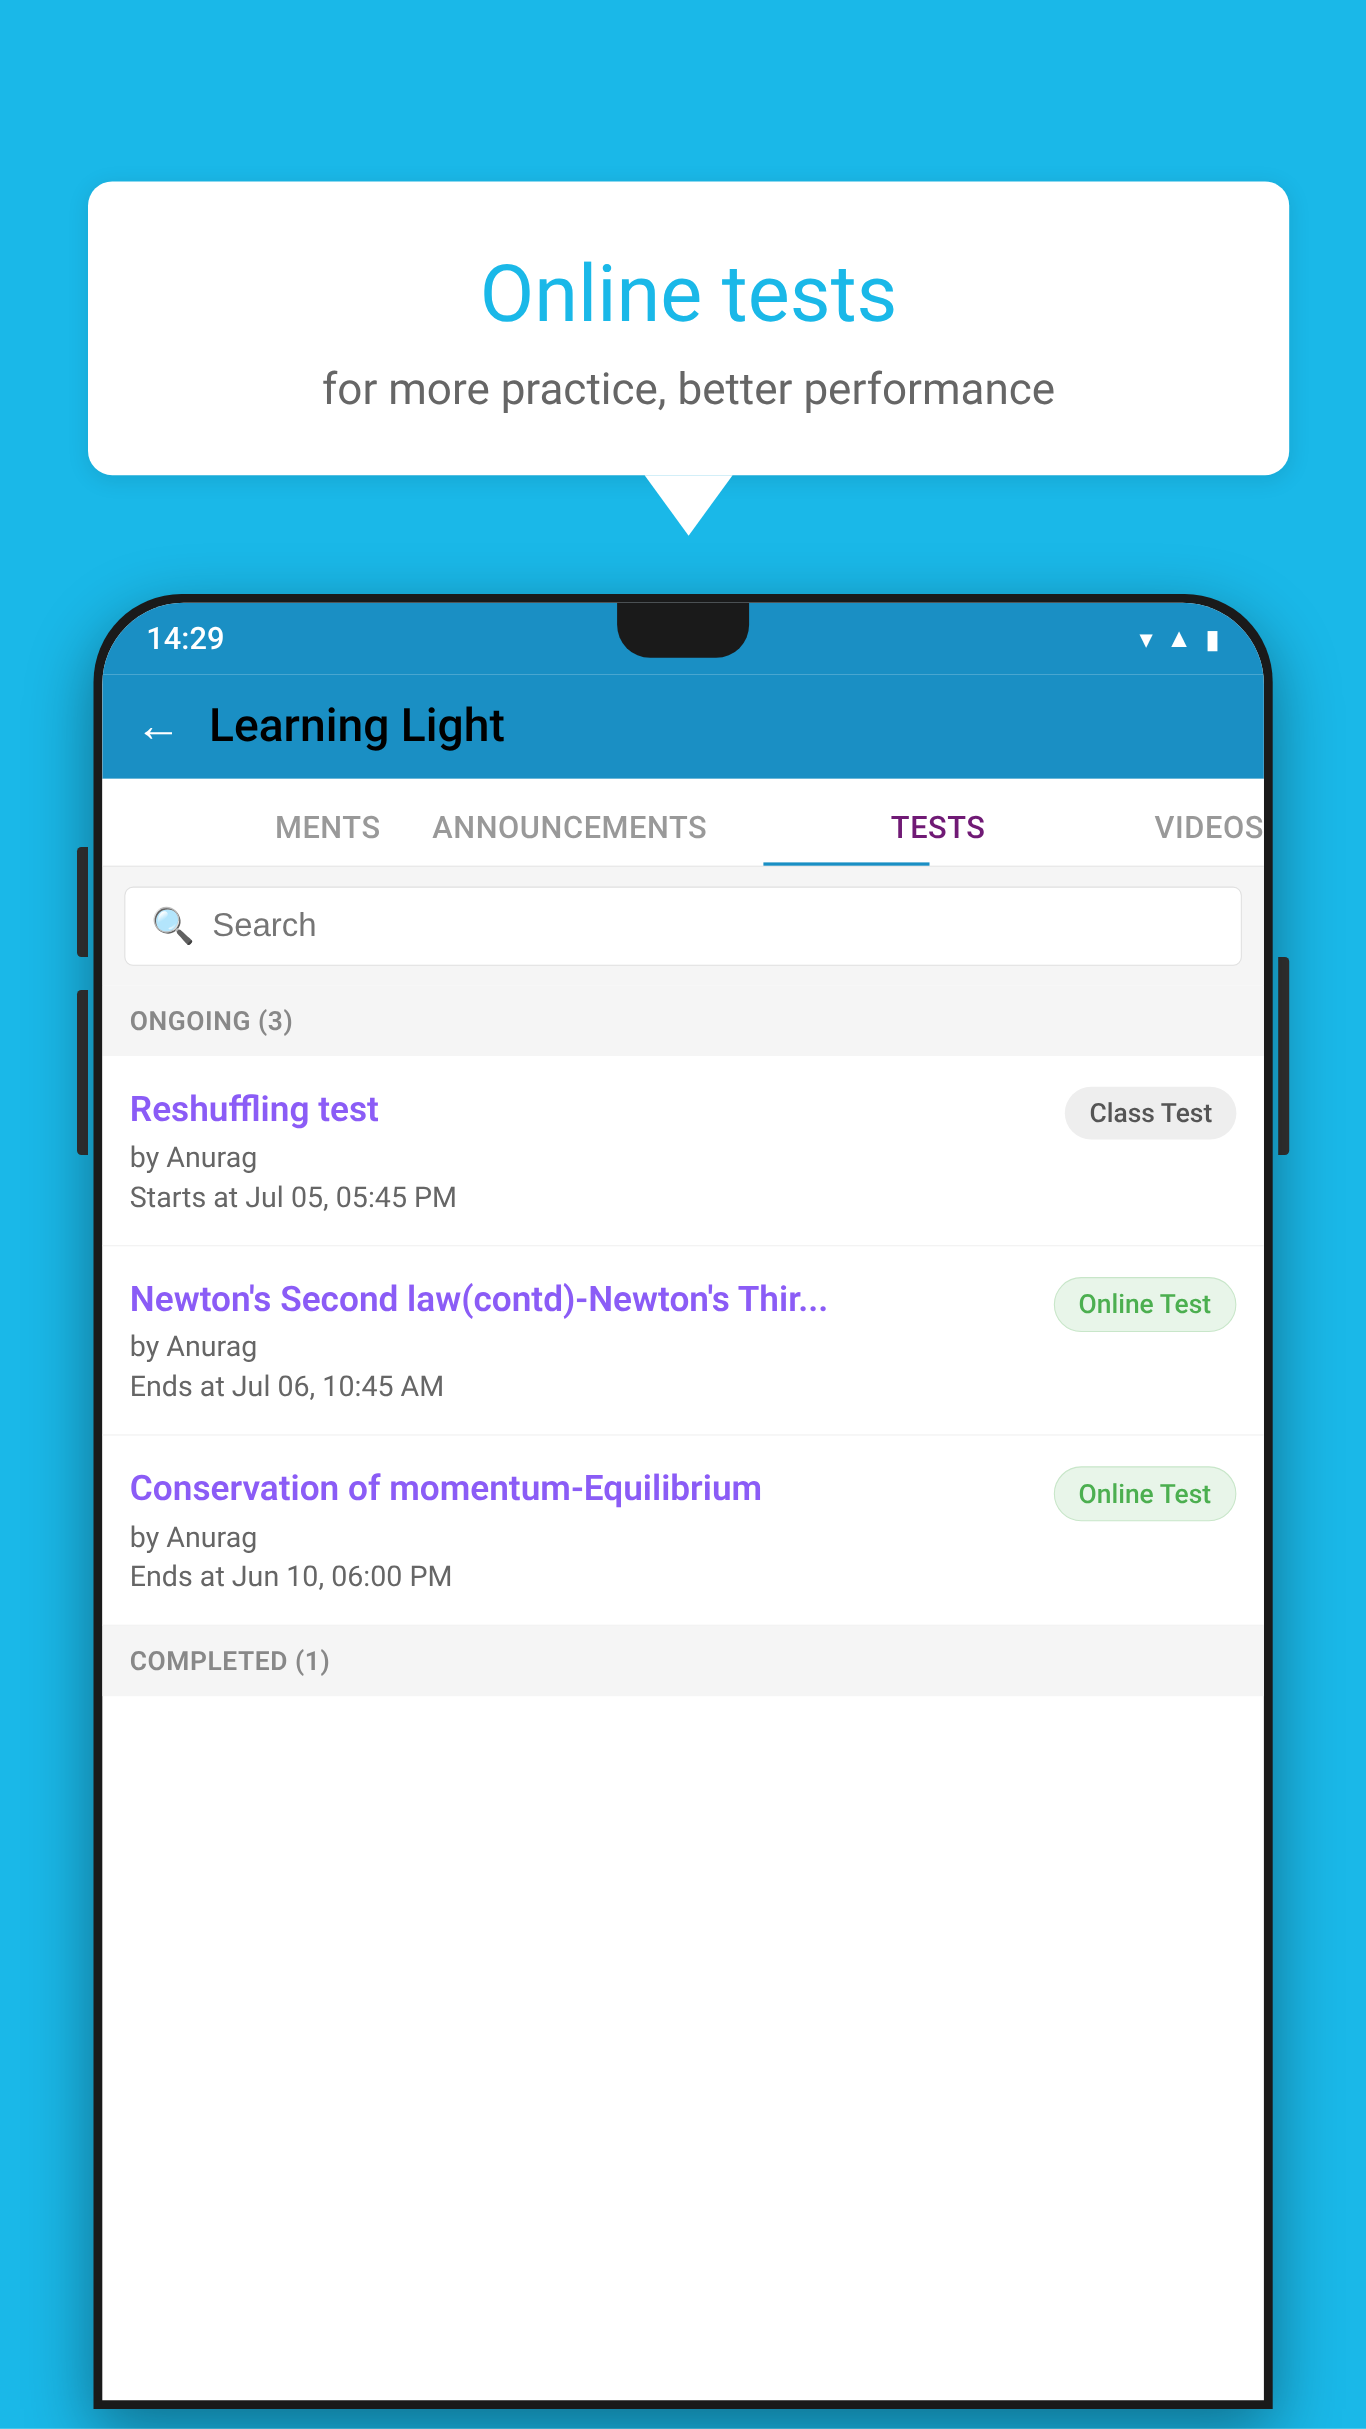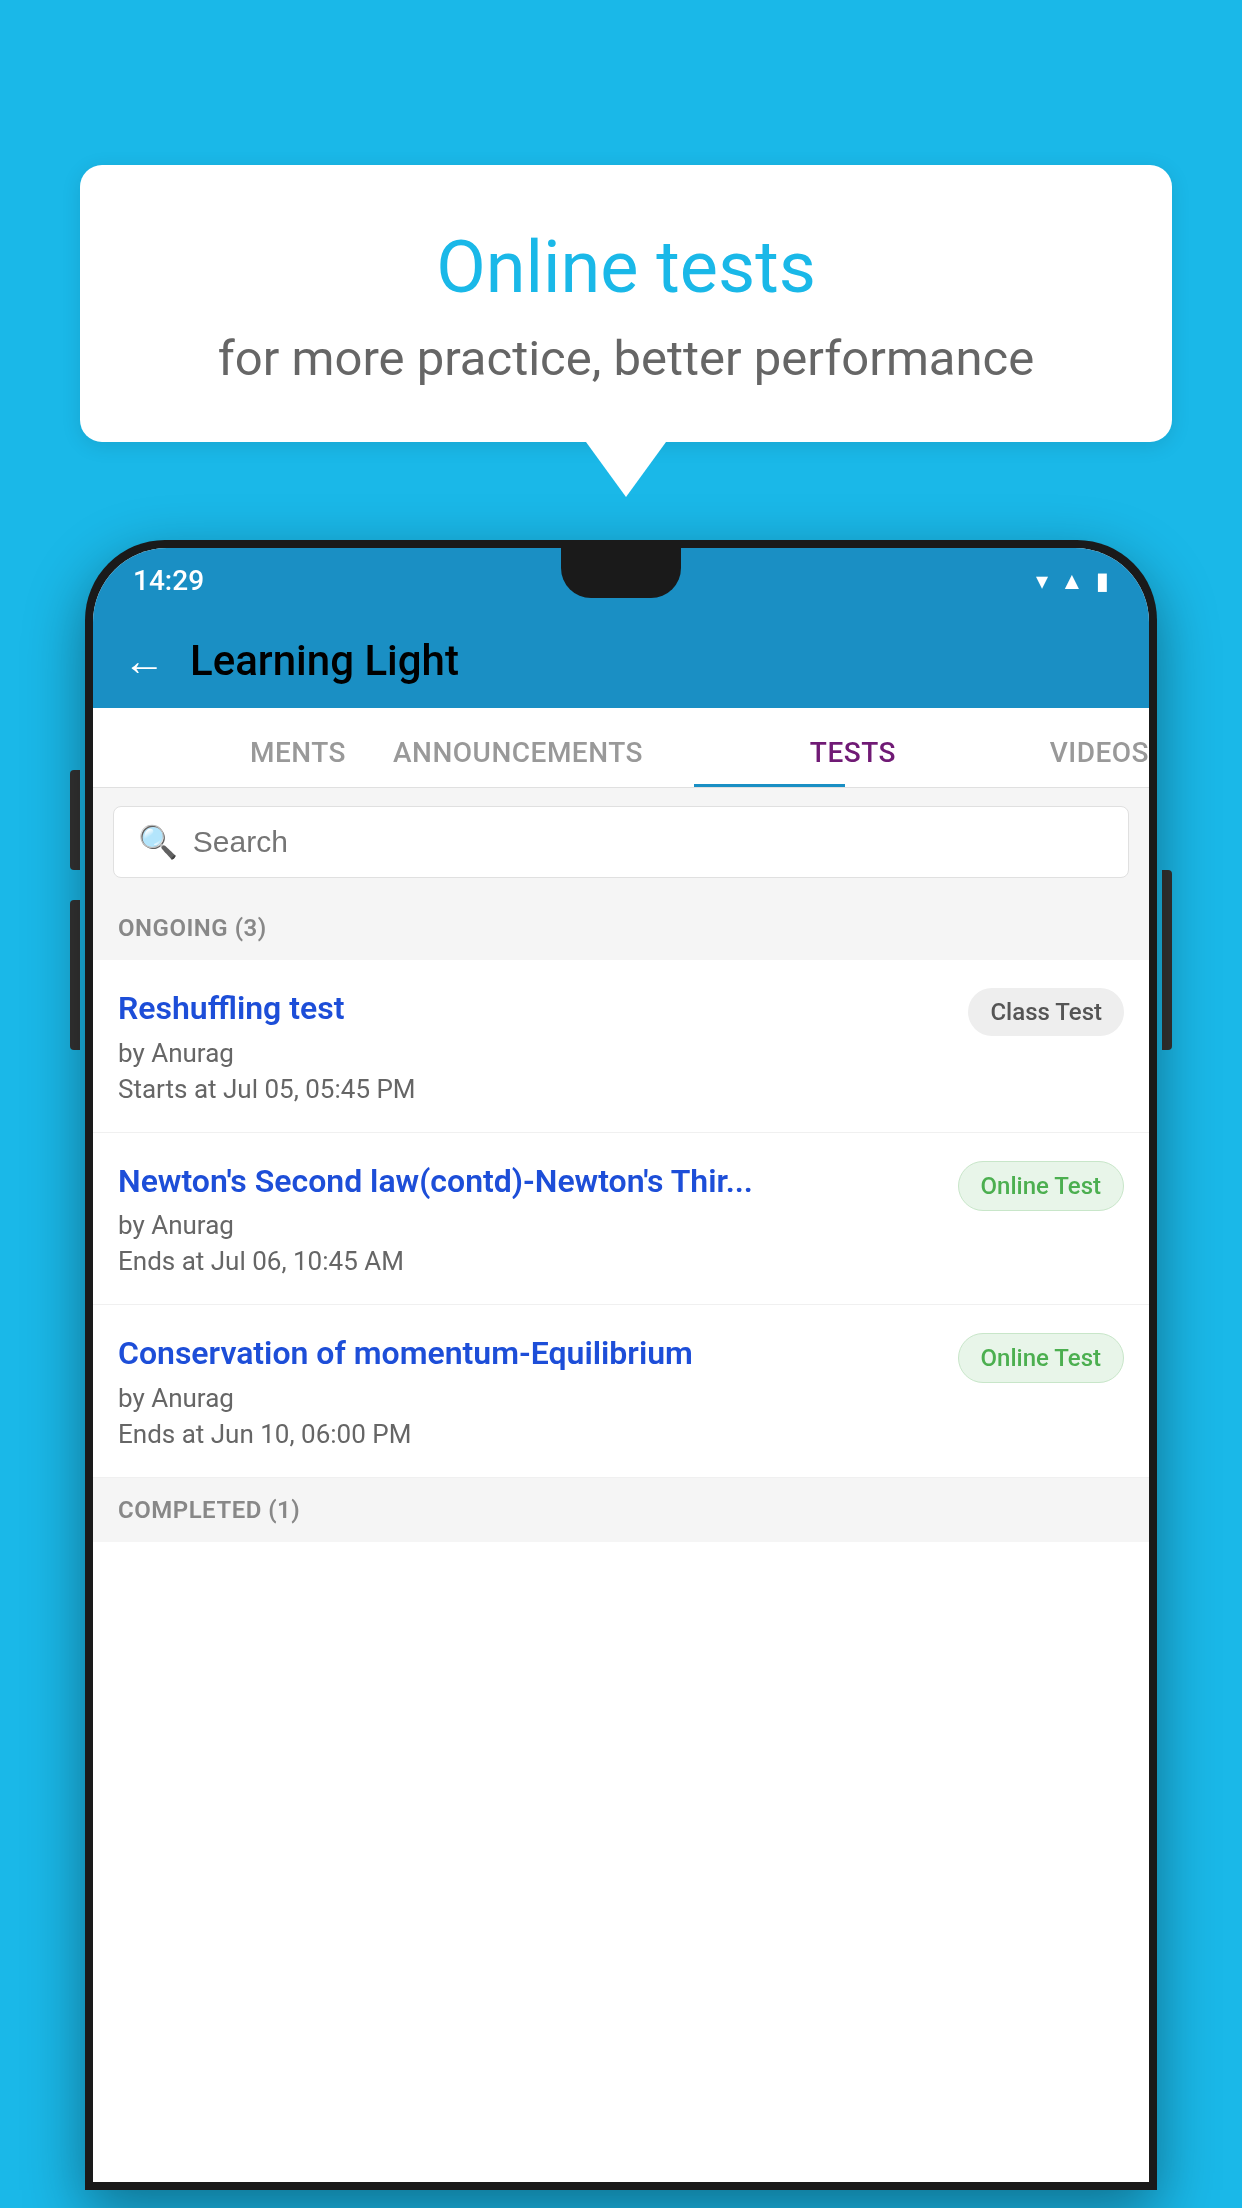--- a/index.html
+++ b/index.html
@@ -30,21 +30,21 @@
     }
 
     .speech-bubble-title {
       font-size: 72px;
       color: #1ab8e8;
       font-weight: 400;
       margin-bottom: 20px;
     }
 
     .speech-bubble-subtitle {
-      font-size: 49px;
+      font-size: 40px;
       color: #666;
       font-weight: 400;
     }
 
     .speech-bubble-pointer {
       width: 0;
       height: 0;
       border-left: 40px solid transparent;
       border-right: 40px solid transparent;
       border-top: 55px solid white;
@@ -231,21 +231,21 @@
     }
 
     .test-info {
       flex: 1;
       margin-right: 15px;
     }
 
     .test-title {
       font-size: 32px;
       font-weight: 600;
-      color: #1d4ed8;
+      color: #8b5cf6;
       margin-bottom: 8px;
       line-height: 1.3;
     }
 
     .test-author {
       font-size: 26px;
       color: #666;
       margin-bottom: 6px;
     }
 

